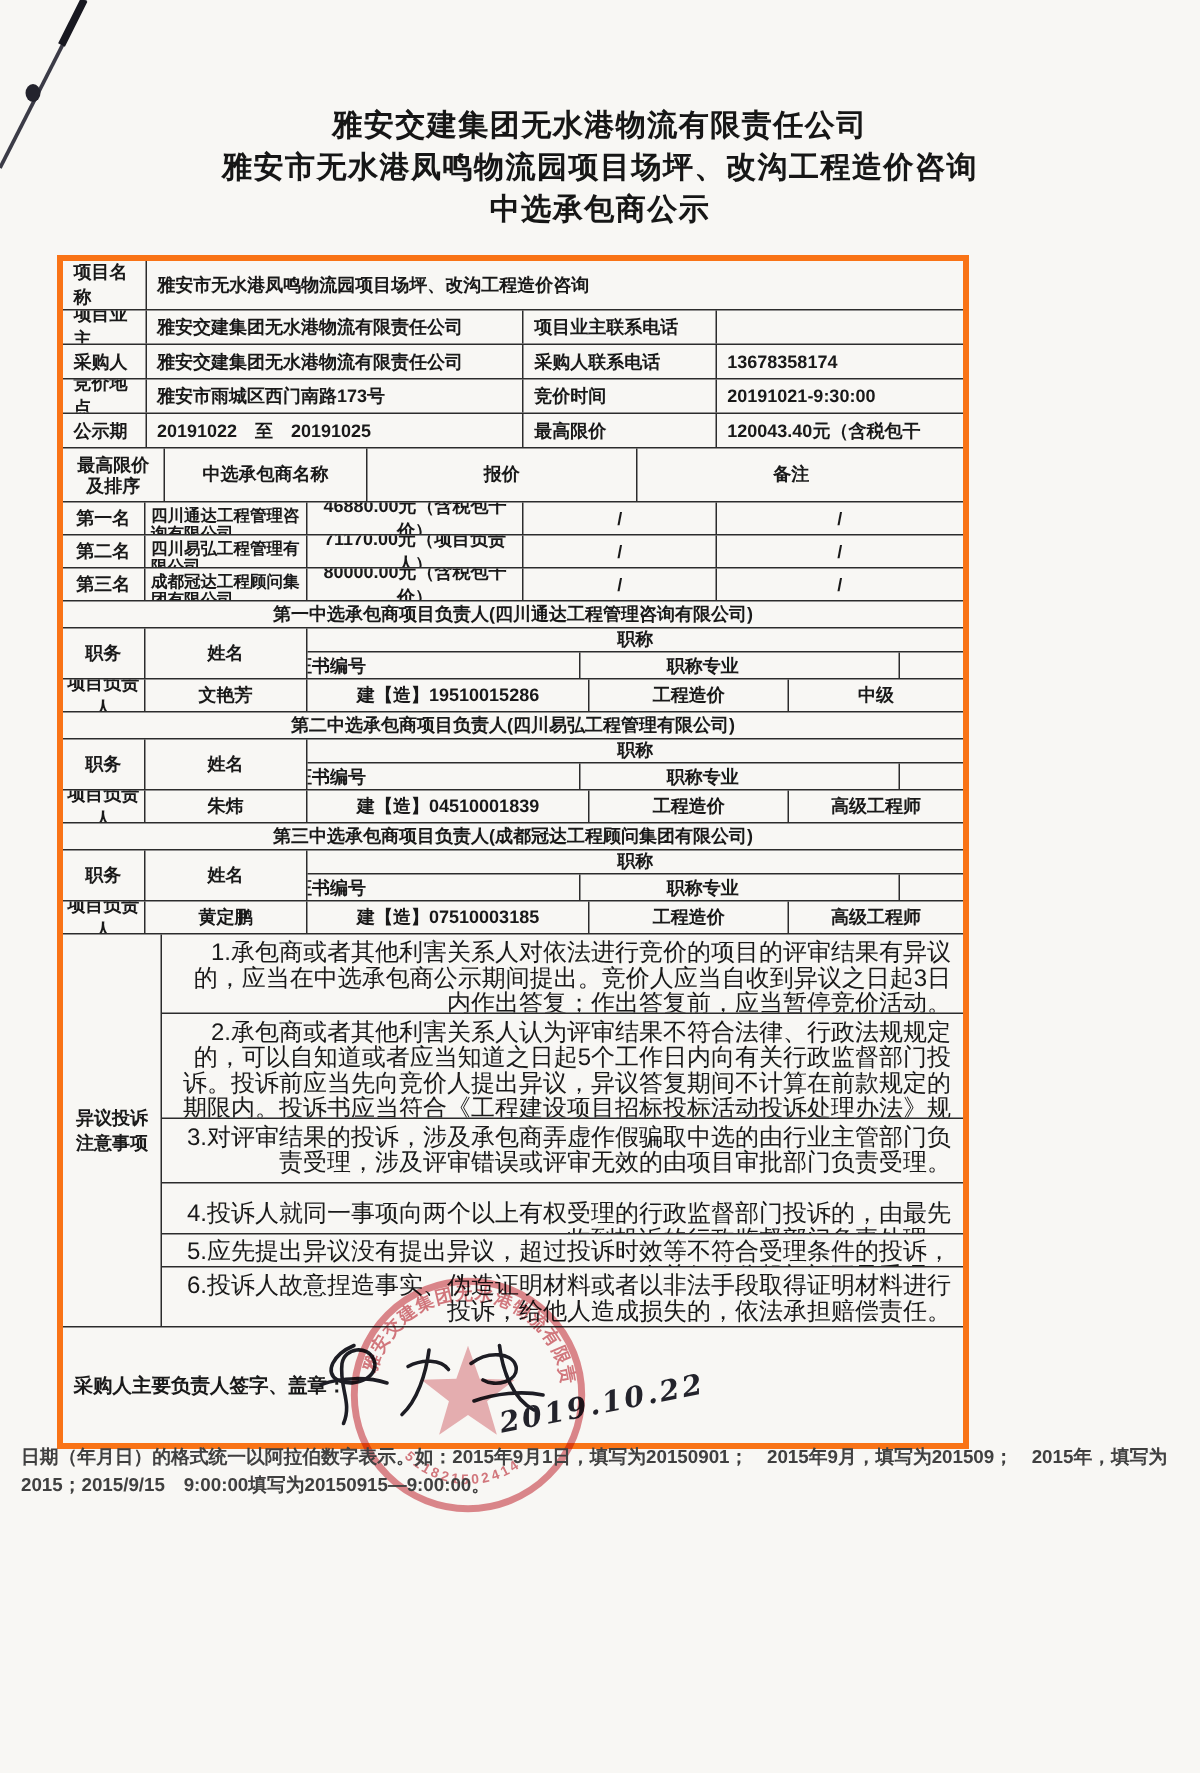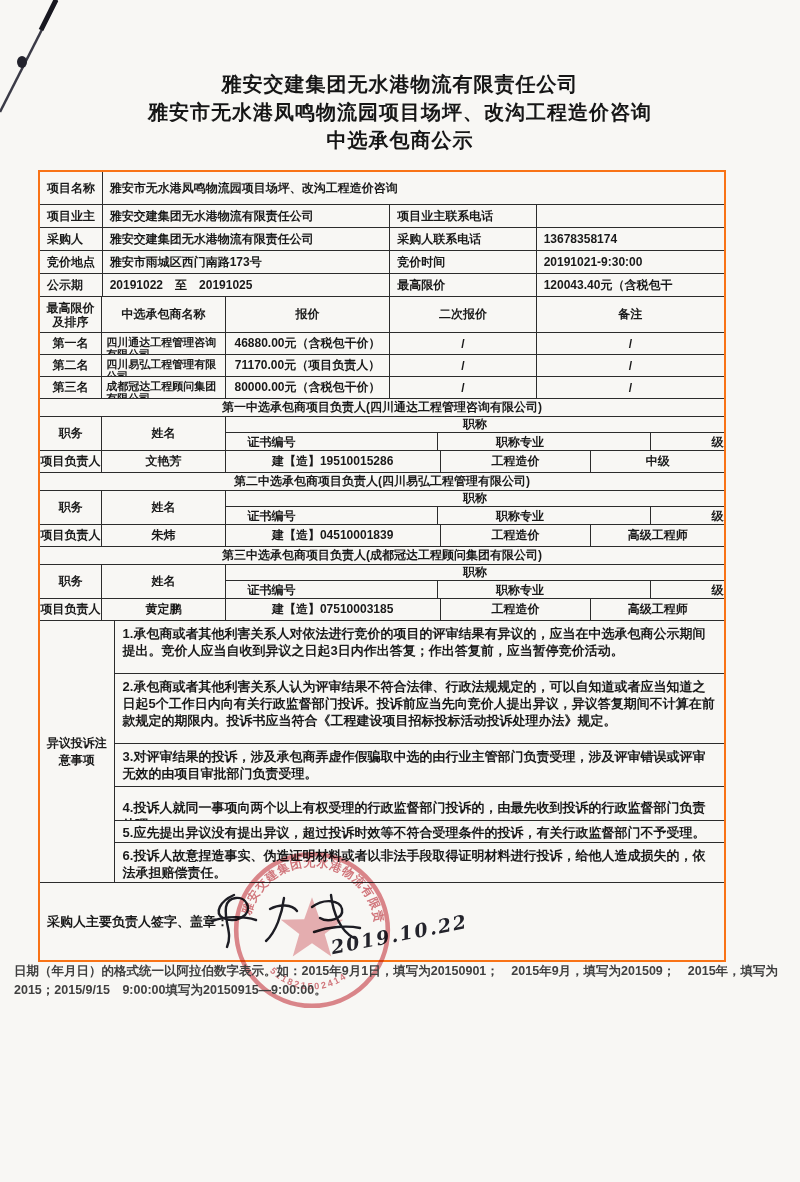--- a/index.html
+++ b/index.html
@@ -14,22 +14,22 @@
     background:#f8f7f4; overflow:hidden;
   }
   .corner-svg { position:absolute; left:0; top:0; }
 
   
   .titles { position:absolute; left:0; top:70px; width:800px; text-align:center; }
   .title-line { font-size:20px; font-weight:700; line-height:28px; letter-spacing:1px; color:#161616; }
 
   
   .sheet {
-    position:absolute; left:38px; top:170px; width:688px;
-    border:2px solid #f97316; background:transparent;
+    position:absolute; left:38px; top:170px; width:608px;
+    border:4px solid #f97316; background:transparent;
     font-size:12px; font-weight:600; color:#191919;
   }
   .row { display:flex; width:100%; }
   .row + .row { border-top:1px solid #2c2c2c; }
   .cell { display:flex; align-items:center; justify-content:center; text-align:center; overflow:hidden; }
   .cell + .cell { border-left:1px solid #2c2c2c; }
   .left { justify-content:flex-start; text-align:left; padding-left:7px; }
   .bold { font-weight:700; }
   .h32{height:32px}.h23{height:23px}.h36{height:36px}.h22{height:22px}
   .h18{height:18px}.h34{height:34px}.h16{height:16px}.h78{height:78px}
@@ -39,22 +39,22 @@
   .two-line { line-height:14px; }
   .clip-name { display:block; line-height:12px; font-size:11px; padding:3px 4px 0 4px; height:22px; text-align:left; }
   .sec-title { width:100%; font-weight:700; }
   .stack { display:flex; flex-direction:column; width:546px; }
   .stack-sub { display:flex; border-top:1px solid #2c2c2c;gap:48px; }
 
   
   .obj-label { width:80px; padding:2px 3px; font-weight:700; line-height:17px; font-size:12px;
                display:flex; align-items:center; text-align:center; }
   .obj-items { width:668px; display:flex; flex-direction:column; border-left:1px solid #2c2c2c; }
-  .obj-item { border-top:1px solid #2c2c2c; padding:4px 8px 0 8px; line-height:17px; font-size:13px;
-              font-weight:700; text-align:left; overflow:hidden; }
+  .obj-item { border-top:1px solid #2c2c2c; padding:4px 8px 0 8px; line-height:17px; font-size:16px;
+              font-weight:400; text-align:right; overflow:hidden; }
   .obj-item:first-child { border-top:none; }
 
   
   .sig-cell { width:100%; position:relative; justify-content:flex-start; padding-left:7px; }
   .sig-label { font-size:13px; font-weight:700; }
   .sig-scribble { position:absolute; left:160px; top:2px; }
   .sig-date {
     position:absolute; left:290px; top:40px;
     font-family:"DejaVu Serif","Liberation Serif",serif; font-style:italic;
     font-size:19px; font-weight:600; color:#23232b;
@@ -119,21 +119,20 @@
       <div class="cell left w-v2">120043.40元（含税包干</div>
     </div>
 
     <div class="row h36">
       <div class="cell w-a bold two-line">
         <span><span>最高限价</span><br>
         <span>及排序</span></span>
       </div>
       <div class="cell w-b bold">中选承包商名称</div>
       <div class="cell w-c bold">报价</div>
-      <div class="cell w-d bold">二次报价</div>
       <div class="cell w-e bold">备注</div>
     </div>
 
     <div class="row h22">
       <div class="cell w-a bold">第一名</div>
       <div class="cell w-b">
           <span class="clip-name">四川通达工程管理咨询有限公司</span>
         </div>
       <div class="cell w-c">46880.00元（含税包干价）</div>
       <div class="cell w-d">/</div>

